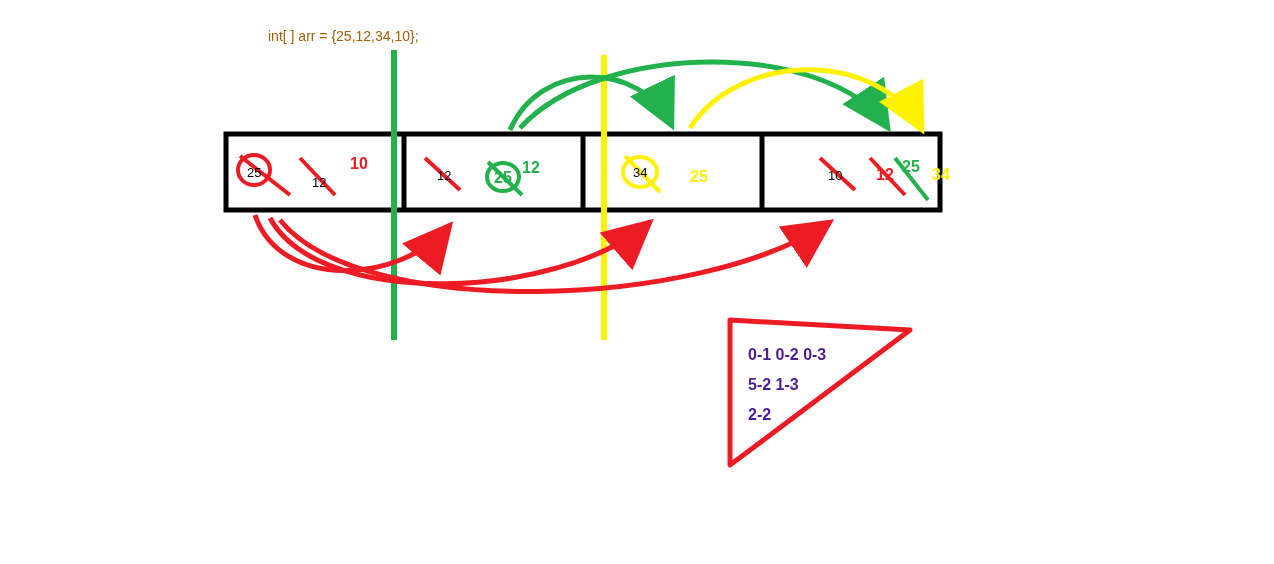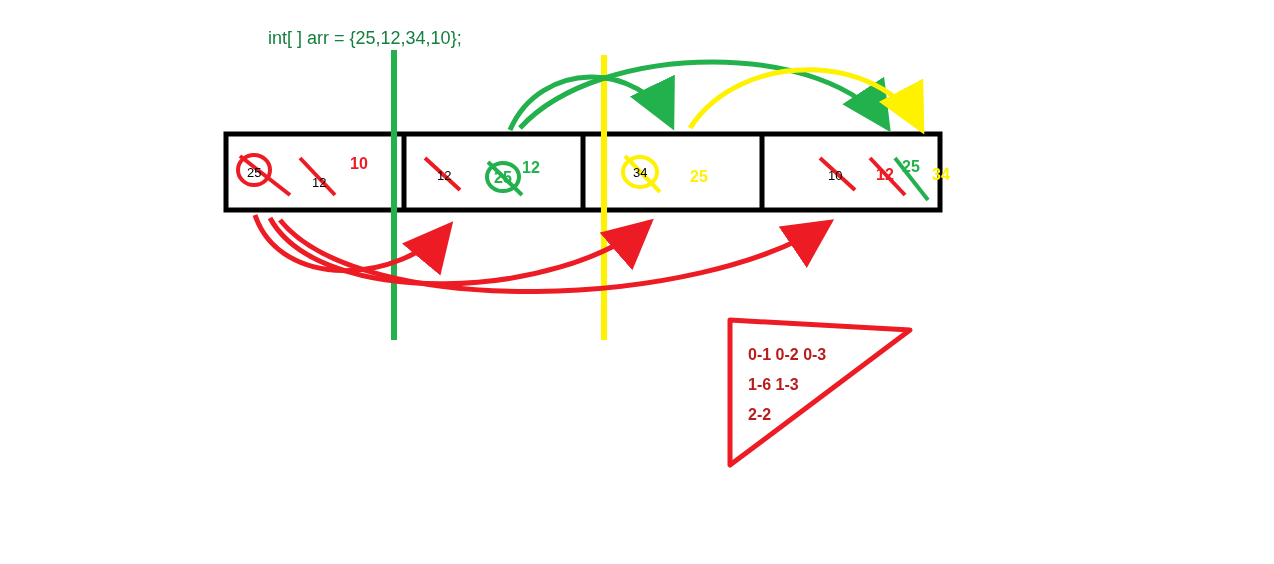--- a/index.html
+++ b/index.html
@@ -1,21 +1,21 @@
 <!DOCTYPE html>
 <html><head>
 <meta charset="utf-8">
 <style>
   html,body{margin:0;padding:0;width:1274px;height:564px;background:#fff;font-family:Arial,Helvetica,sans-serif;position:relative;overflow:hidden}
-  .code{position:absolute;font-size:18px;color:#15803d}
+  .code{position:absolute;font-size:14px;color:#a16207}
   .cell-val{position:absolute;font-size:13px;color:#000;font-family:Arial}
   .red-txt{position:absolute;font-weight:bold;font-size:16px;color:#ed1c24}
   .green-txt{position:absolute;font-weight:bold;font-size:16px;color:#22b14c}
   .yellow-txt{position:absolute;font-weight:bold;font-size:16px;color:#fff200}
-  .pairs{position:absolute;font-weight:bold;font-size:16px;color:#b91c1c;line-height:30px}
+  .pairs{position:absolute;font-weight:bold;font-size:16px;color:#4c1d95;line-height:30px}
   svg{position:absolute;left:0;top:0}
 </style>
 </head>
 <body>
 
 <div class="code" style="left:268px;top:28px">int[ ] arr = {25,12,34,10};</div>
 
 <svg width="1274" height="564">
 
   <defs>
@@ -87,15 +87,15 @@
 <span class="cell-val" style="left:633px;top:165px">34</span>
 <span class="yellow-txt" style="left:690px;top:168px">25</span>
 
 <span class="cell-val" style="left:828px;top:168px">10</span>
 <span class="red-txt" style="left:876px;top:166px">12</span>
 <span class="green-txt" style="left:902px;top:158px">25</span>
 <span class="yellow-txt" style="left:932px;top:166px">34</span>
 
 <div class="pairs" style="left:748px;top:340px">
   <div>0-1 0-2 0-3</div>
-  <div>1-6 1-3</div>
+  <div>5-2 1-3</div>
   <div>2-2</div>
 </div>
 
 </body></html>

